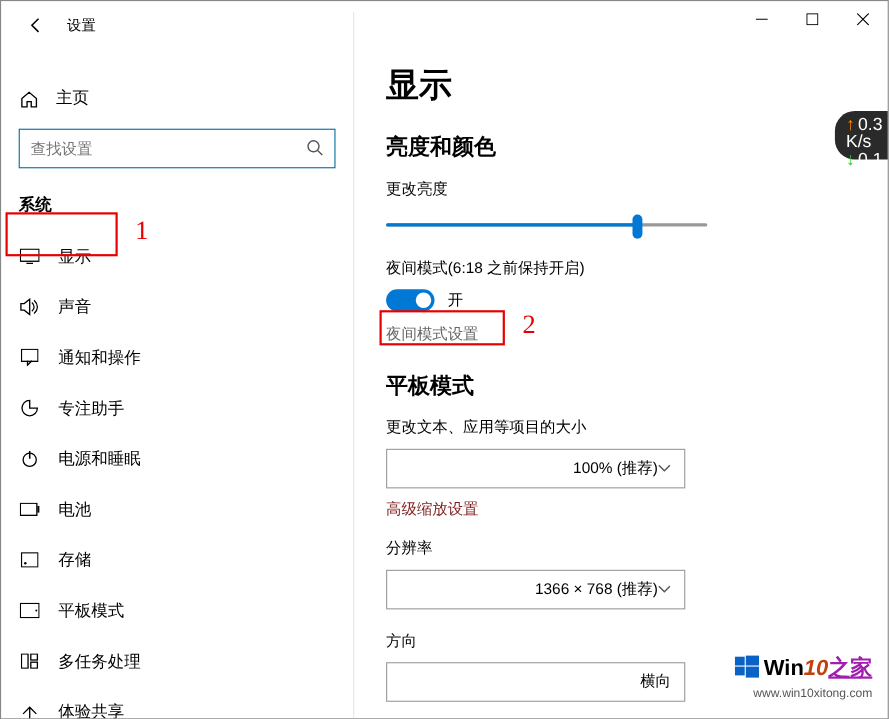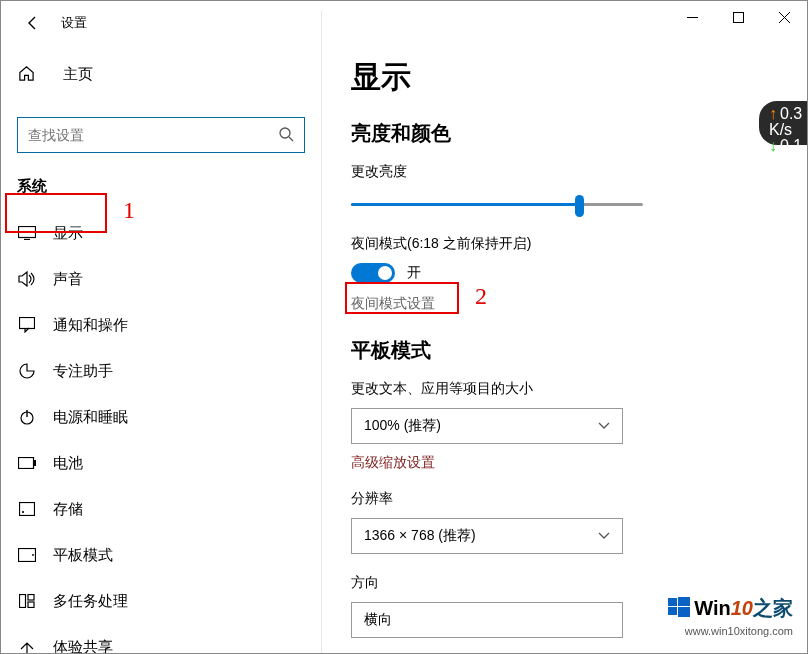--- a/index.html
+++ b/index.html
@@ -19,21 +19,21 @@
   .title-text { font-size:13px; margin-left:12px; }
   .winctrls { position:absolute; top:0; right:0; display:flex; }
   .winctrl { width:46px; height:32px; display:flex; align-items:center; justify-content:center; color:#333; }
   .winctrl svg { width:11px; height:11px; }
   
   .layout { display:flex; height:calc(100% - 44px); }
   .sidebar { width:320px; padding:20px 0 0 0; position:relative; }
   .content { flex:1; padding:12px 30px 0 30px; overflow:hidden; position:relative; }
   .vsep { position:absolute; left:320px; top:10px; bottom:0; width:1px; background:#e6e6e6; }
   
-  .homerow { display:flex; align-items:flex-start; gap:28px; padding:0 0 0 16px; height:34px; margin-bottom:18px;font-family:Liberation Serif, serif; }
+  .homerow { display:flex; align-items:flex-end; gap:16px; padding:0 0 0 16px; height:34px; margin-bottom:18px;font-family:Liberation Serif, serif; }
   .homerow .icon { width:18px; display:flex; justify-content:center; }
   .homerow span.txt { font-size:15px; }
   
   .searchbox { margin:0 16px 24px 16px; height:36px; border:1px solid #0369a1; display:flex; align-items:center; padding:0 10px; }
   .searchbox input { flex:1; border:none; outline:none; font-size:14px; font-family:inherit; background:transparent; }
   .searchbox .sicn { color:#555; }
   
   .cat { font-weight:600; font-size:15px; padding:0 16px; margin-bottom:14px; }
   
   .nav { display:flex; align-items:center; height:46px; padding-left:16px; gap:16px; }
@@ -51,30 +51,30 @@
   .lab { font-size:14px; margin-bottom:10px; }
   .slider { position:relative; width:292px; height:28px; margin-bottom:16px; }
   .slider .track { position:absolute; left:0; right:0; top:12px; height:3px; background:#999; border-radius:2px; }
   .slider .fill { position:absolute; left:0; width:78%; top:12px; height:3px; background:#0078d4; border-radius:2px; }
   .slider .thumb { position:absolute; left:calc(78% - 4px); top:4px; width:9px; height:22px; background:#0078d4; border-radius:5px; }
   .toggle-row { display:flex; align-items:center; gap:12px; margin-bottom:12px; }
   .toggle { width:44px; height:20px; border-radius:10px; background:#0078d4; position:relative; }
   .toggle .knob { position:absolute; right:3px; top:3px; width:14px; height:14px; background:#fff; border-radius:50%; }
   .linklike { color:#666; font-size:14px; margin-bottom:24px; display:block; }
   .bluelink { color:#7f1d1d; font-size:14px; margin:10px 0 18px 0; display:block; }
-  .dropdown { width:272px; height:36px; border:1px solid #999; display:flex; align-items:center; justify-content:space-between; padding:0 12px; font-size:14px; margin-bottom:6px; }
+  .dropdown { width:272px; height:36px; border:1px solid #999; display:flex; align-items:center; justify-content:flex-end; padding:0 12px; font-size:14px; margin-bottom:6px; }
   
   .netoverlay { position:absolute; right:-2px; top:100px; width:50px; height:44px; background:#2a2a2a; color:#fff; border-radius:18px 0 0 18px; font-size:16px; padding:5px 4px 0 10px; line-height:16px; }
   .netoverlay .arrow-up { color:#ff8800; margin-right:3px; }
   .netoverlay .arrow-dn { color:#3bd13b; margin-right:3px; }
   
   .watermark { position:absolute; right:14px; bottom:16px; text-align:right; }
   .watermark .big { font-size:20px; font-weight:600; }
   .watermark .big .ten { color:#c2410c; font-style:italic; }
-  .watermark .big .zhi { color:#0c4a6e; }
+  .watermark .big .zhi { color:#a21caf;text-decoration:underline; }
   .watermark .url { font-size:11px; color:#555; margin-top:2px; }
   .flag { display:inline-block; vertical-align:middle; margin-right:4px; }
 </style>
 </head>
 <body>
 
 <div class="titlebar">
   <div class="back-btn">
     <svg width="16" height="16" viewBox="0 0 16 16">
         <path d="M10 2 L4 8 L10 14" stroke="#000" stroke-width="1.4" fill="none"></path>

